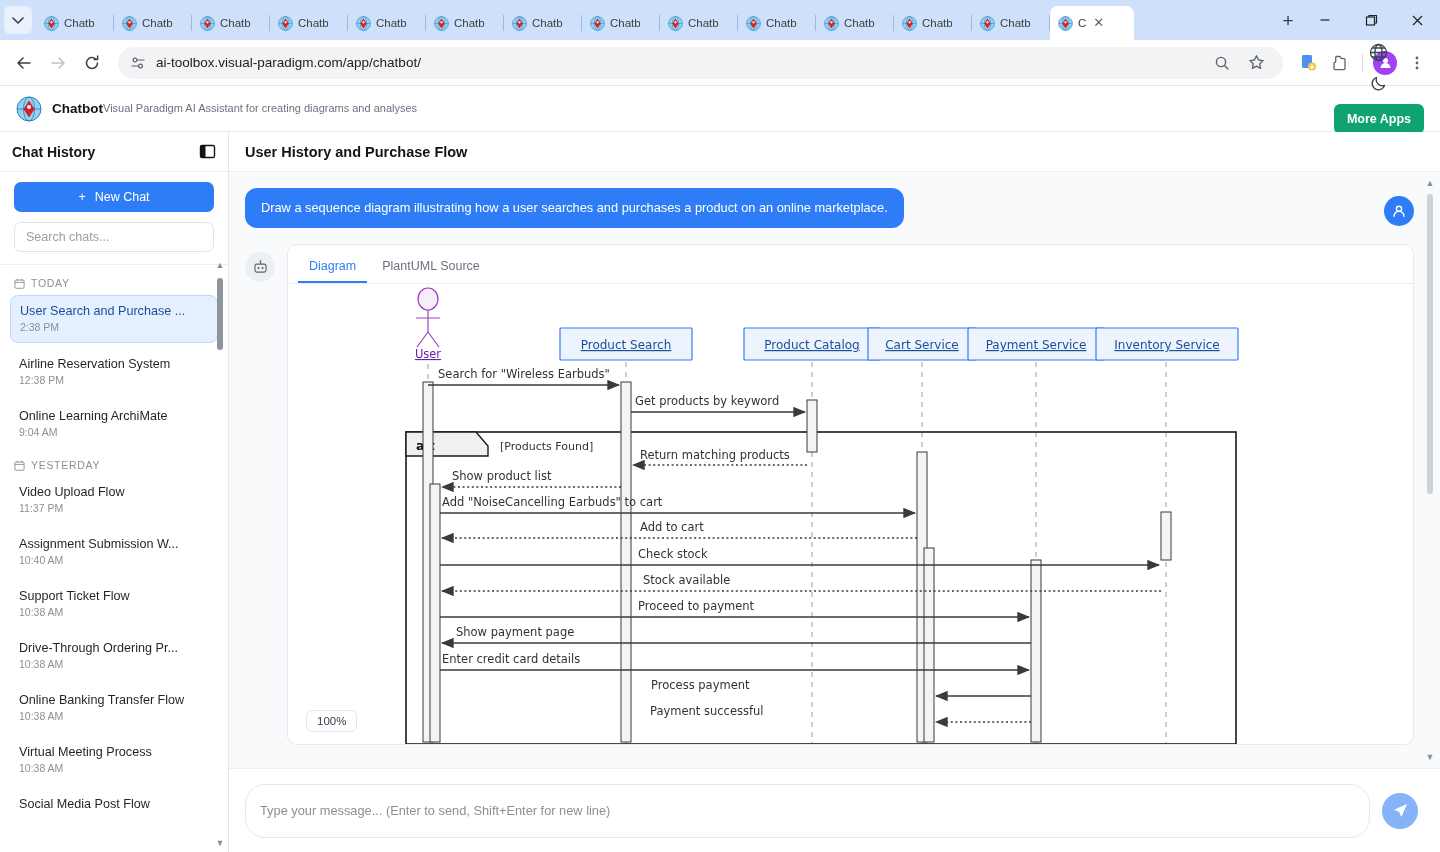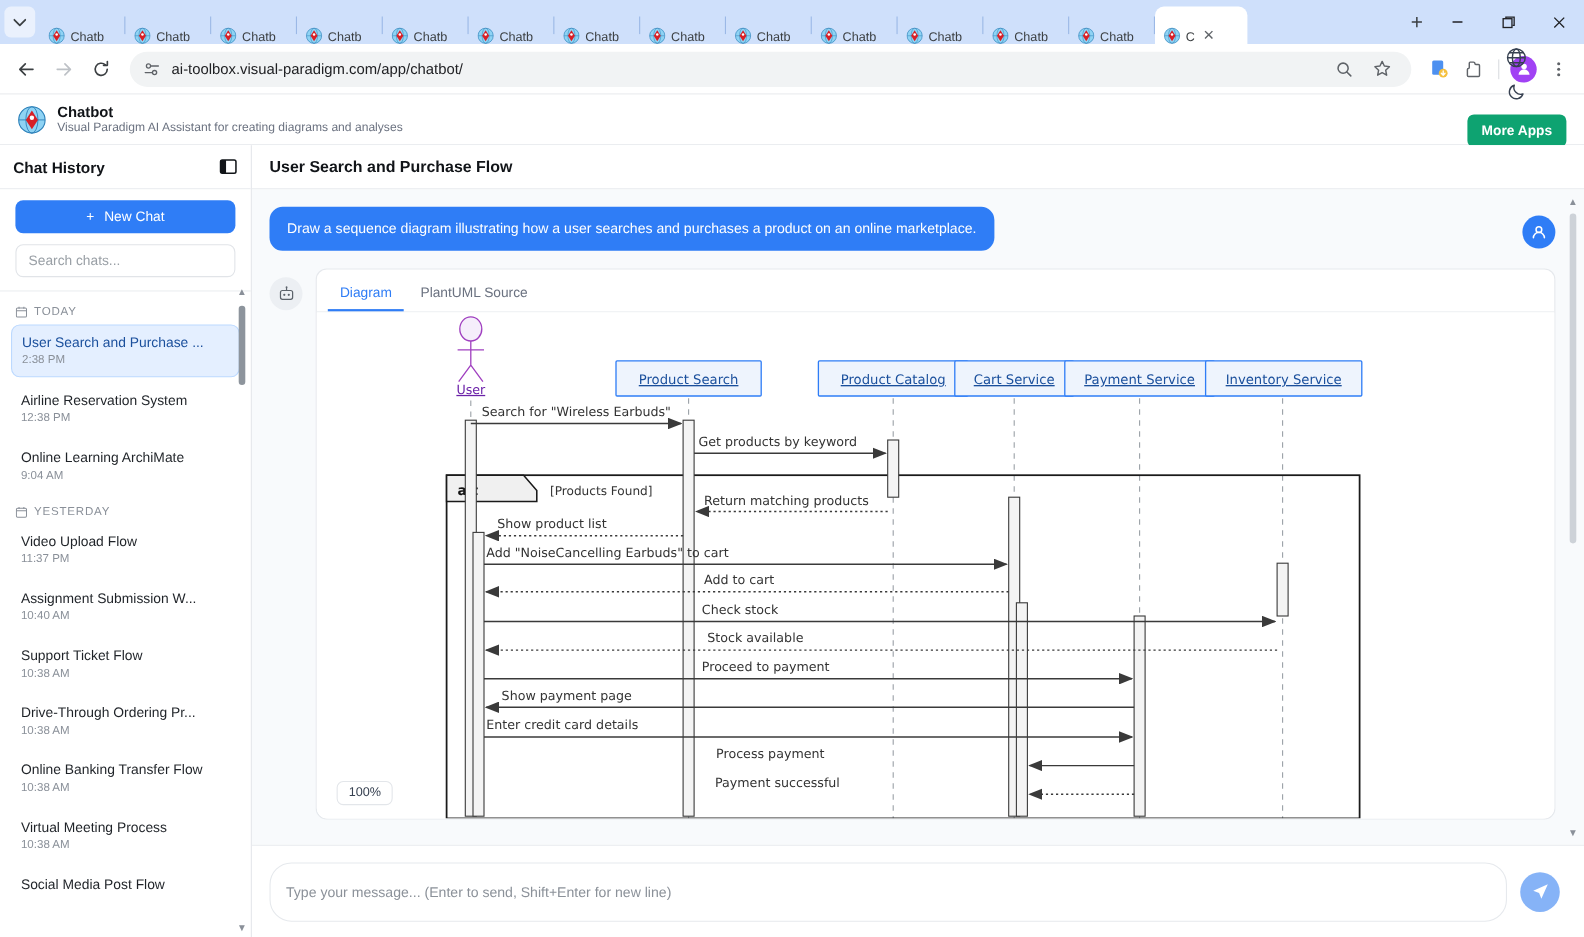--- a/index.html
+++ b/index.html
@@ -18,21 +18,21 @@
   }
   .tab-list-btn {
     width: 28px; height: 28px; margin-bottom: 6px; margin-right: 4px;
     border-radius: 6px; background: #eaf1fd;
     display: flex; align-items: center; justify-content: center;
     flex: 0 0 auto; cursor: pointer;
   }
   .tabs-wrap { display: flex; align-items: flex-end; height: 40px; flex: 1 1 auto; overflow: hidden; }
   .tab {
     height: 34px; width: 78px; flex: 0 0 78px;
-    display: flex; align-items: flex-end; gap: 5px;
+    display: flex; align-items: center; gap: 5px;
     padding: 0 8px; font-size: 11.5px; color: #3c4043;
     position: relative; cursor: pointer;
     border-radius: 8px 8px 0 0;
   }
   .tab:not(.active)::after {
     content: ""; position: absolute; right: 0; top: 9px;
     width: 1px; height: 16px; background: #9bb8e6;
   }
   .tab.active { background: #ffffff; width: 84px; flex: 0 0 84px; }
   .tab.active::after { display: none; }
@@ -81,21 +81,21 @@
     width: 24px; height: 24px; border-radius: 50%; background: #a142f4;
     display: flex; align-items: center; justify-content: center; cursor: pointer;
   }
 
   
   .app-header {
     height: 46px; background: #ffffff; display: flex; align-items: center;
     padding: 0 16px; border-bottom: 1px solid #e9ecef; gap: 10px;
   }
   .app-logo { width: 26px; height: 26px; flex: 0 0 26px; }
-  .app-titles { display: flex; flex-direction: column; justify-content: center; }
+  .app-titles { display: flex; flex-direction: row; justify-content: center; }
   .app-title { font-size: 13.5px; font-weight: bold; color: #111418; line-height: 15px; }
   .app-subtitle { font-size: 11px; color: #6b7280; line-height: 14px; }
   .app-header-right { margin-left: auto; display: flex; align-items: center; gap: 12px; flex-direction: column; }
   .hdr-icon { color: #374151; cursor: pointer; display: flex; align-items: center; }
   .more-apps-btn {
     background: #0ea371; color: #fff; font-size: 12.5px; font-weight: 600;
     border: none; border-radius: 6px; padding: 8px 13px; cursor: pointer;
     font-family: "Liberation Sans", sans-serif;
   }
   .chat-fab {
@@ -580,21 +580,21 @@
 
     <div class="sb-scroll">
       <div class="sb-arrow">▲</div>
       <div class="sb-thumb"></div>
       <div class="sb-arrow" style="position:absolute;bottom:0;left:0;right:0;">▼</div>
     </div>
   </div>
 
   <div class="main">
     <div class="main-head">
-      <span class="main-head-title">User Search and Purchase Flow</span>
+      <span class="main-head-title">User History and Purchase Flow</span>
     </div>
 
     <div class="convo">
 
       <div class="user-row">
         <span class="user-bubble">Draw a sequence diagram illustrating how a user searches and purchases a product on an online marketplace.</span>
         <span class="user-avatar">
           <svg width="16" height="16" viewBox="0 0 16 16">
               <circle cx="8" cy="5.8" r="2.6" fill="none" stroke="#fff" stroke-width="1.4"></circle>
               <path d="M3 13.2a5 5 0 0 1 10 0" fill="none" stroke="#fff" stroke-width="1.4" stroke-linecap="round"></path>

